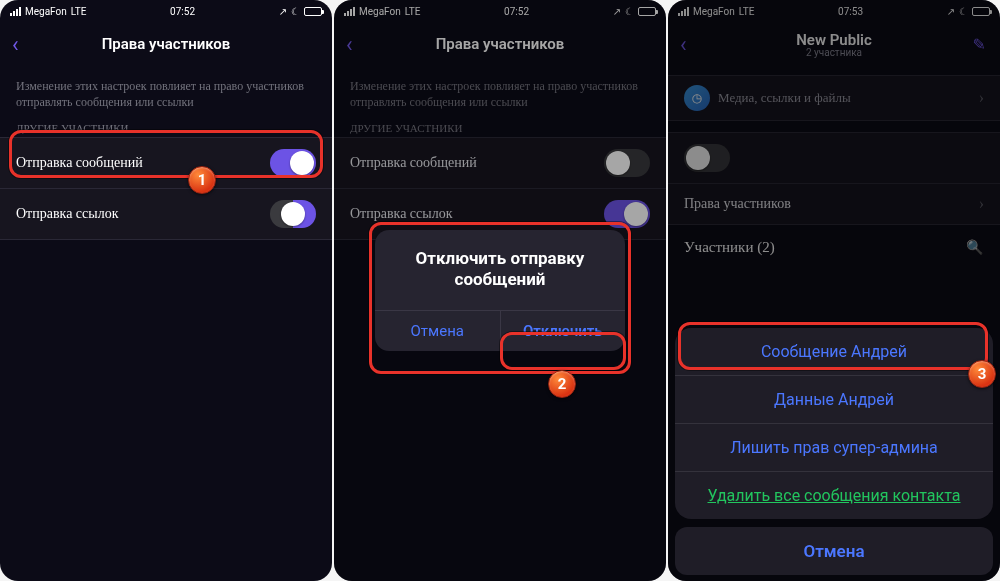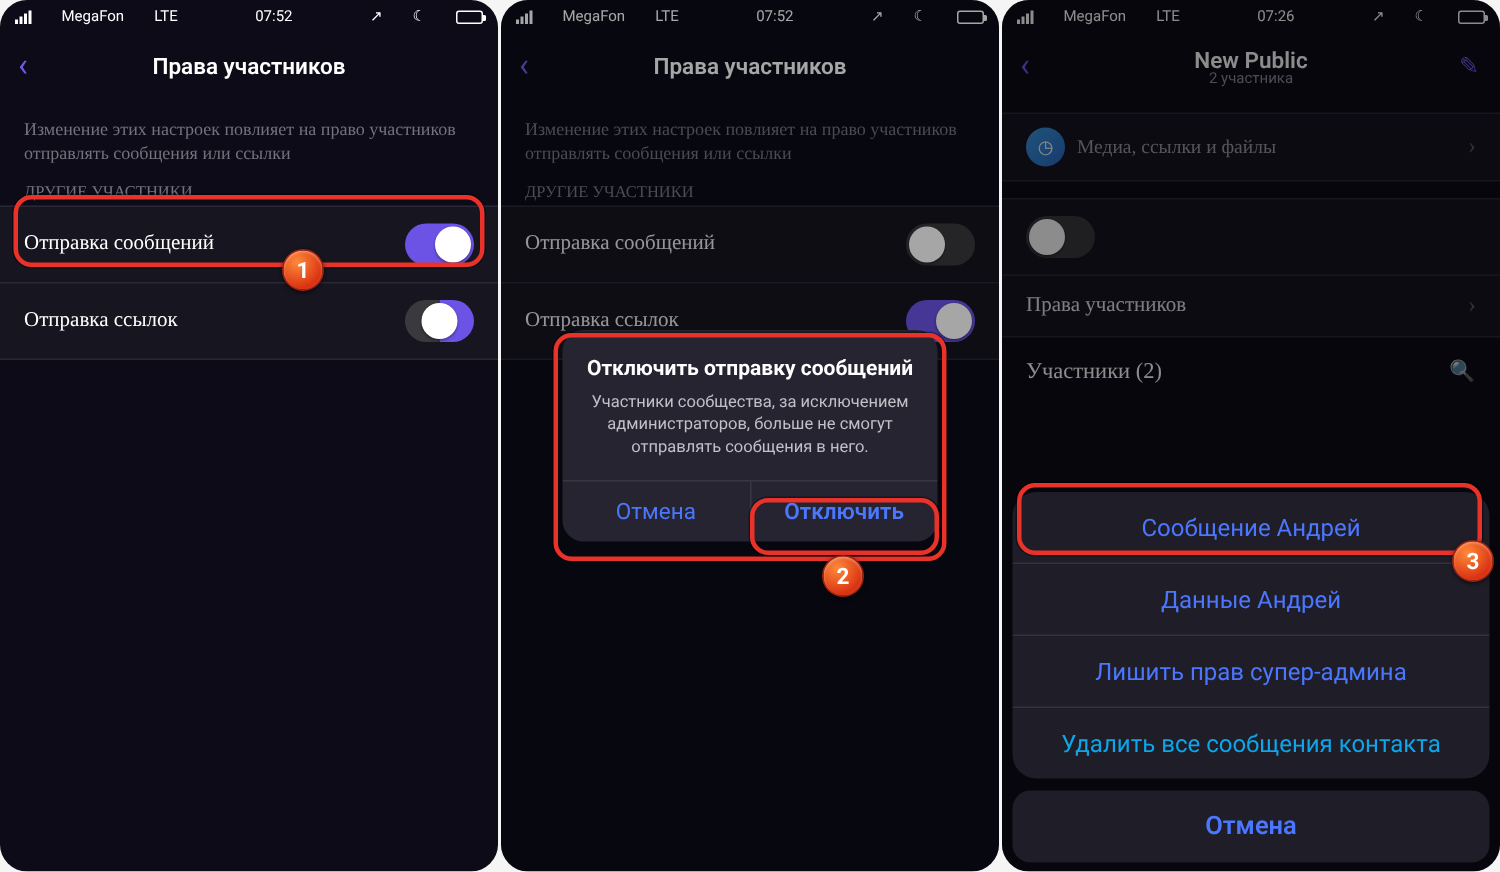--- a/index.html
+++ b/index.html
@@ -23,21 +23,21 @@
   }
   .status-bar {
     height: 22px;
     display: flex;
     justify-content: space-between;
     align-items: center;
     padding: 0 10px;
     font-size: 10px;
     color: #fff;
   }
-  .status-left, .status-right { display: flex; align-items: center; gap: 20px; }
+  .status-left, .status-right { display: flex; align-items: center; gap: 4px; }
   .signal-icon { display: inline-flex; align-items: flex-end; gap: 1px; }
   .signal-icon span { width: 2px; background: #fff; display: inline-block; }
   .signal-icon span:nth-child(1){height:3px}
   .signal-icon span:nth-child(2){height:5px}
   .signal-icon span:nth-child(3){height:7px}
   .signal-icon span:nth-child(4){height:9px}
   .moon-icon { font-size: 10px; }
   .battery-icon {
     width: 18px; height: 9px; border: 1px solid #fff; border-radius: 2px;
     position: relative; display: inline-block;
@@ -120,36 +120,36 @@
     width: calc(100% - 14px); margin-bottom: 6px;
   }
   .sheet-group {
     background: #1f1d27; border-radius: 16px; overflow:hidden; margin-bottom:8px;
   }
   .sheet-item {
     text-align:center; padding: 14px 10px; font-size: 16px;
     border-bottom: 1px solid #34323c; color: #4b77ff; cursor:pointer;
   }
   .sheet-item:last-child{ border-bottom:none }
-  .sheet-item.red { color: #0ea5e9; }
+  .sheet-item.red { color: #22c55e; text-decoration: underline; }
   .sheet-cancel {
     background:#1f1d27; border-radius:12px; text-align:center;
     padding:14px 10px; font-size:17px; font-weight:600; color:#4b77ff; cursor:pointer;
   }
 
   
   .alert-overlay{
     position:absolute; inset:0; background: rgba(0,0,0,.35);
     display:flex; align-items:center; justify-content:center;
   }
   .alert{
     width: 250px; background:#262430; border-radius:14px; overflow:hidden;
   }
   .alert-body{ padding: 18px 16px 14px; text-align:center }
-  .alert-title{ font-size:14px; font-weight:700; color:#fff; margin-bottom:6px; line-height:1.25 }
+  .alert-title{ font-size:17px; font-weight:700; color:#fff; margin-bottom:6px; line-height:1.25 }
   .alert-msg{ font-size:11px; color:#c1c0c9; line-height:1.35 }
   .alert-buttons{ display:flex; border-top:1px solid #3a3745 }
   .alert-btn{
     flex:1; text-align:center; padding:11px 4px; font-size:15px;
     color:#4b77ff; border-right:1px solid #3a3745; cursor:pointer;
   }
   .alert-btn:last-child{ border-right:none; font-weight:600 }
 
   
   .hl{
@@ -251,21 +251,20 @@
       <span class="toggle on">
           <span class="knob"></span>
         </span>
     </div>
   </div>
 
   <div class="alert-overlay">
     <div class="alert">
       <div class="alert-body">
         <div class="alert-title">Отключить отправку сообщений</div>
-        <div class="alert-msg">Участники сообщества, за исключением администраторов, больше не смогут отправлять сообщения в него.</div>
       </div>
       <div class="alert-buttons">
         <div class="alert-btn">Отмена</div>
         <div class="alert-btn">Отключить</div>
       </div>
     </div>
   </div>
   <div class="hl" style="left:35px; top:222px; width:262px; height:152px;"></div>
   <div class="hl" style="left:166px; top:332px; width:126px; height:38px;"></div>
   <div class="badge" style="left:214px; top:370px;">
@@ -278,21 +277,21 @@
     <div class="status-left">
       <span class="signal-icon">
           <span></span>
           <span></span>
           <span></span>
           <span></span>
         </span>
       <span>MegaFon</span>
       <span>LTE</span>
     </div>
-    <div>07:26</div>
+    <div>07:53</div>
     <div class="status-right">
       <span>↗</span>
       <span class="moon-icon">☾</span>
       <span class="battery-icon"><span class="fill"></span></span>
     </div>
   </div>
   <div class="nav-bar">
     <span class="back-btn">‹</span>
     <div style="text-align:center">
       <div class="nav-title">New Public</div>

